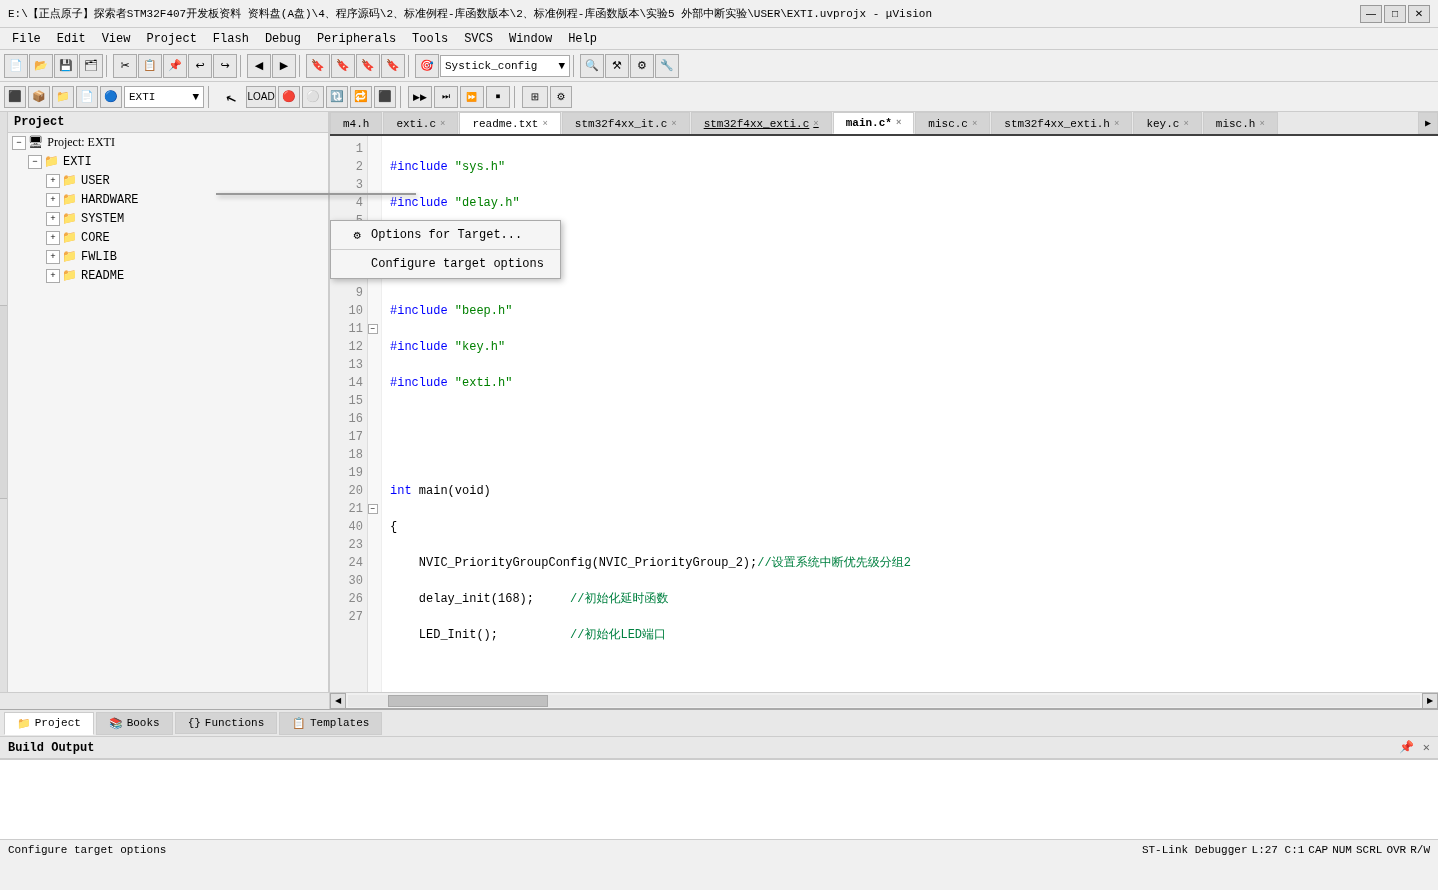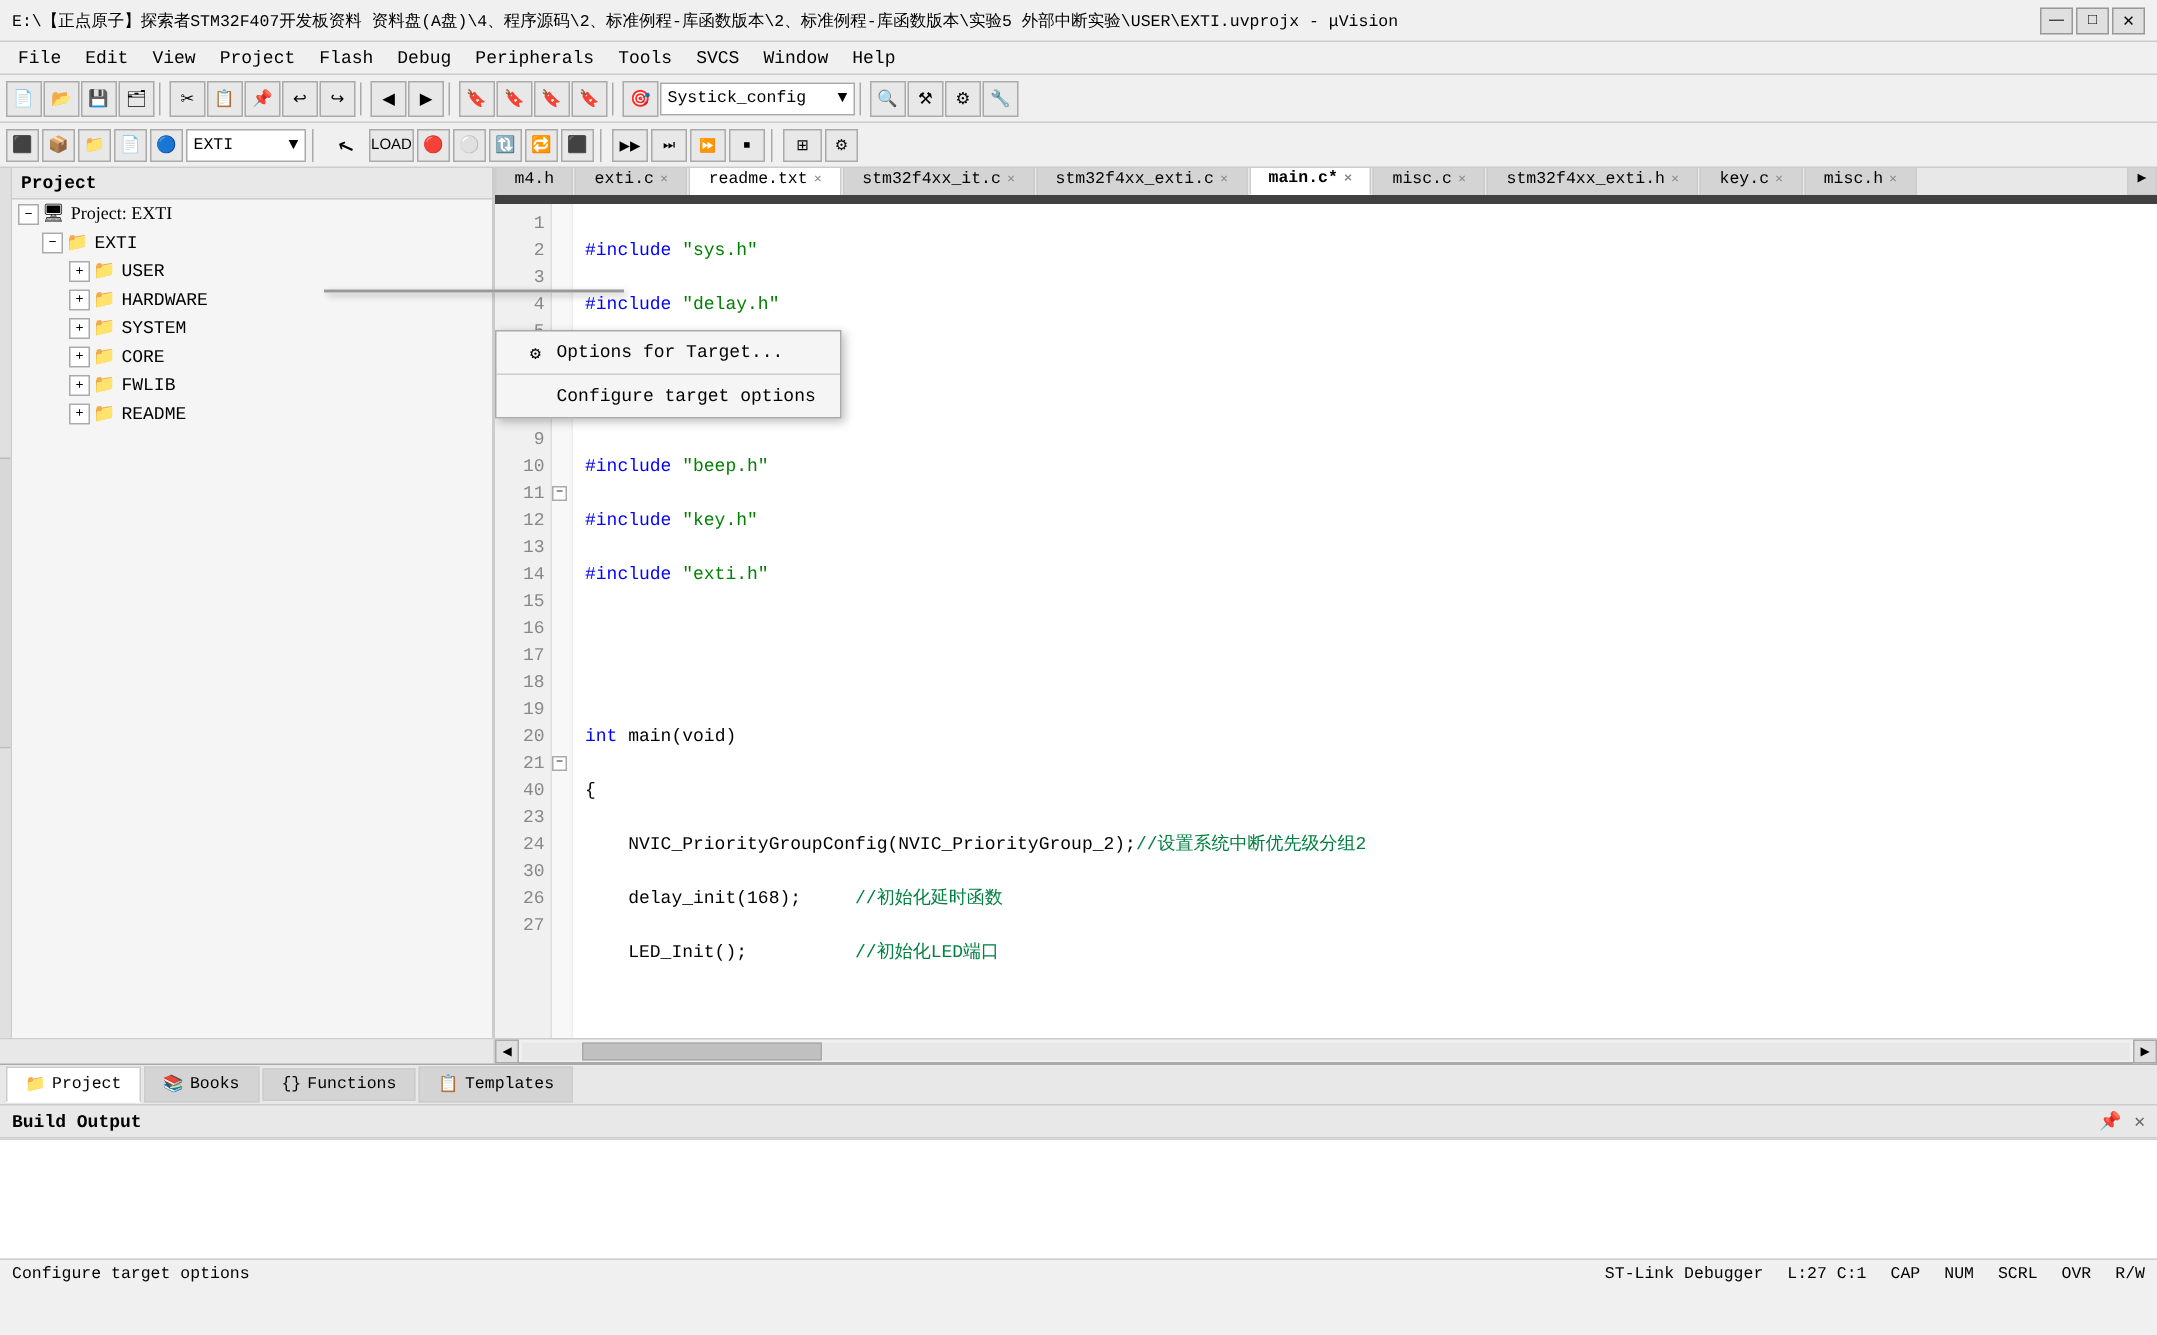--- a/index.html
+++ b/index.html
@@ -373,37 +373,37 @@
     </div>
     <div class="tree-item" style="padding-left:38px;">
       <span class="expand-btn">+</span>
       <span class="folder-icon">📁</span>
       <span style="margin-left:4px;">README</span>
     </div>
   </div>
 
   <div id="code-area" style="flex:1;display:flex;flex-direction:column;background:#fff;overflow:hidden;position:relative;">
 
-    <div id="tab-bar" style="background:#e8e8e8;height:24px;display:flex;align-items:flex-end;overflow:hidden;border-bottom:6px solid #404040;">
+    <div id="tab-bar" style="background:#e8e8e8;height:24px;display:flex;align-items:flex-end;overflow:hidden;border-bottom:2px solid #404040;">
       <div class="tab" style="background:#d4d4d4;">
           <span>m4.h</span>
         </div>
       <div class="tab" style="background:#d4d4d4;">
           <span>exti.c</span>
           <span class="tab-close">×</span>
         </div>
       <div class="tab" style="background:#ffffff;">
           <span>readme.txt</span>
           <span class="tab-close">×</span>
         </div>
       <div class="tab" style="background:#d4d4d4;">
           <span>stm32f4xx_it.c</span>
           <span class="tab-close">×</span>
         </div>
-      <div class="tab" style="background:#d4d4d4;">
+      <div class="tab" style="background:#d4d4d4;text-decoration:underline;">
           <span>stm32f4xx_exti.c</span>
           <span class="tab-close">×</span>
         </div>
       <div class="tab active" style="background:white;border:1px solid #ccc;border-bottom:1px solid white;font-weight:bold;">
           <span>main.c*</span>
           <span class="tab-close">×</span>
         </div>
       <div class="tab" style="background:#d4d4d4;">
           <span>misc.c</span>
           <span class="tab-close">×</span>
@@ -563,21 +563,21 @@
       <span style="cursor:pointer;color:#666;">📌</span>
       <span style="cursor:pointer;color:#666;">✕</span>
     </div>
   </div>
   <div id="build-output" style="background:#fff;height:80px;overflow:auto;padding:4px 8px;font-size:12px;">
   </div>
 </div>
 
 <div id="statusbar" style="height:20px;background:#f0f0f0;border-top:1px solid #ccc;display:flex;align-items:center;padding:0 8px;font-size:11px;justify-content:space-between;">
   <span>Configure target options</span>
-  <div style="display:flex;gap:16px;align-items:flex-start;">
+  <div style="display:flex;gap:4px;align-items:flex-start;">
     <span>ST-Link Debugger</span>
     <span>L:27 C:1</span>
     <span>CAP</span>
     <span>NUM</span>
     <span>SCRL</span>
     <span>OVR</span>
     <span>R/W</span>
   </div>
 </div>
 

